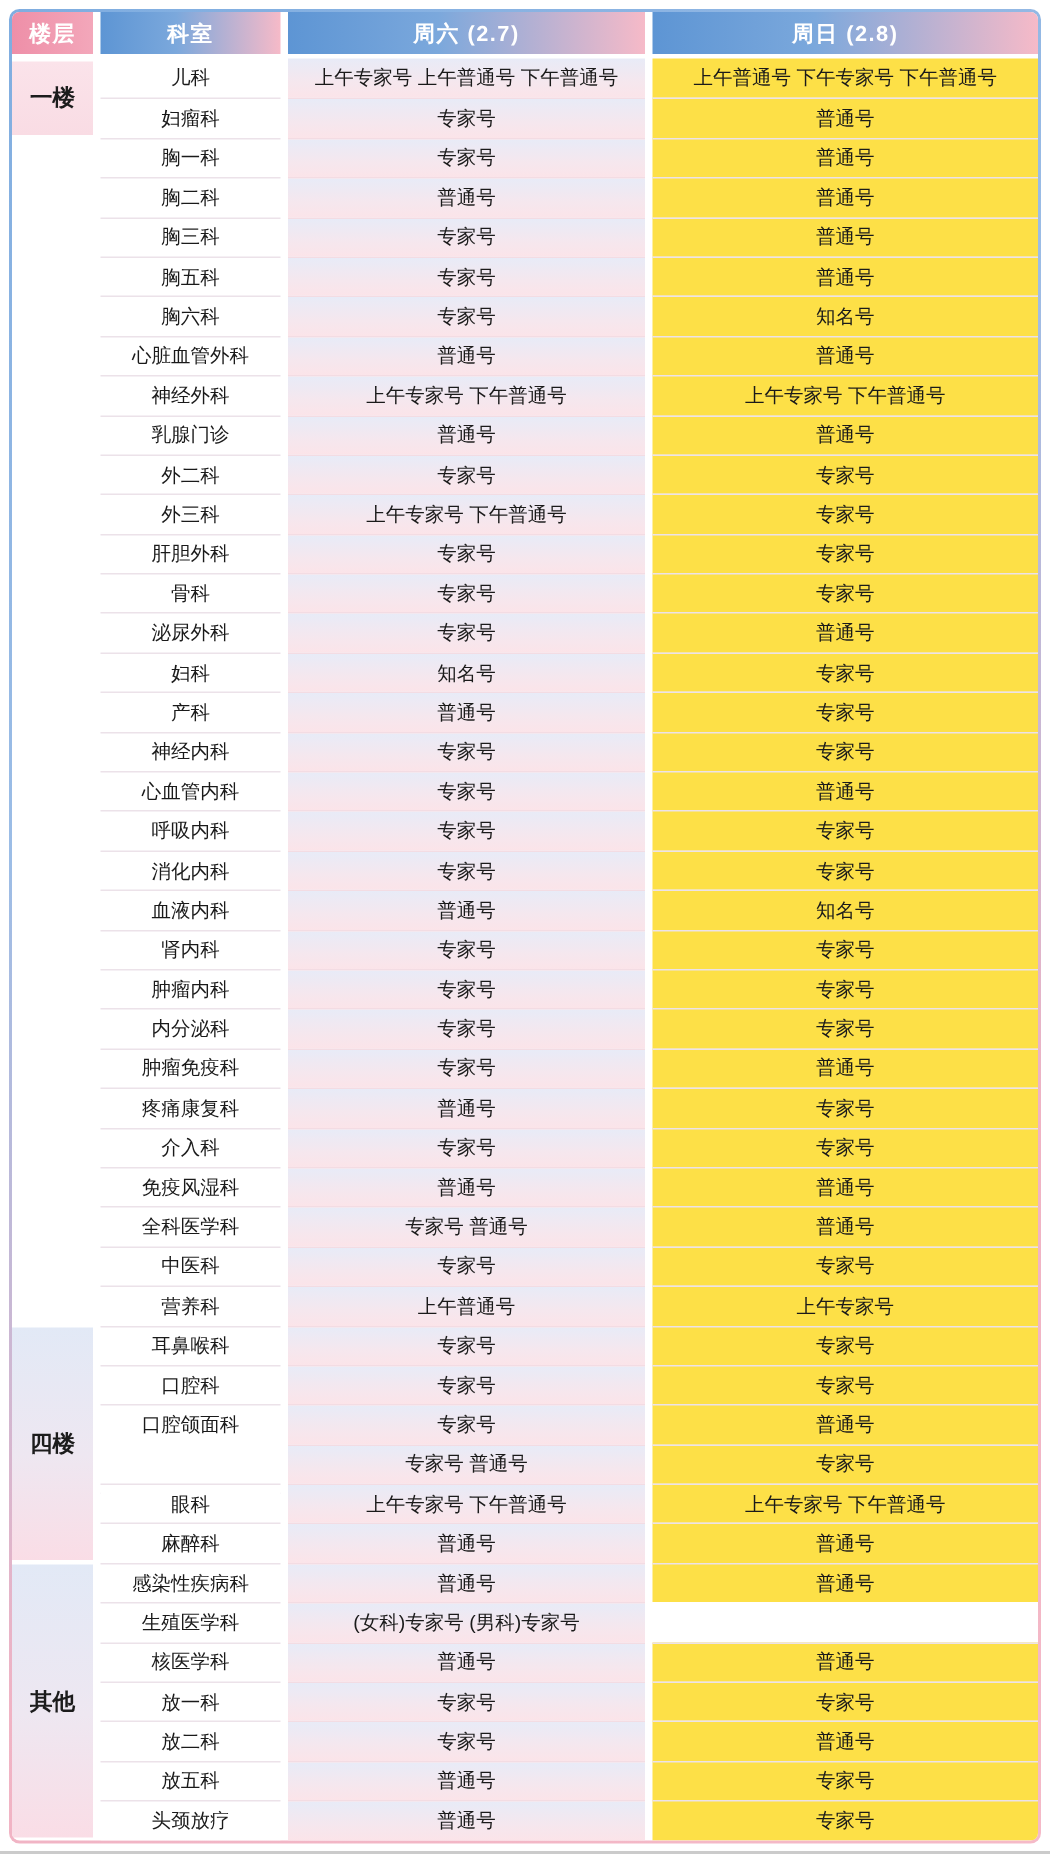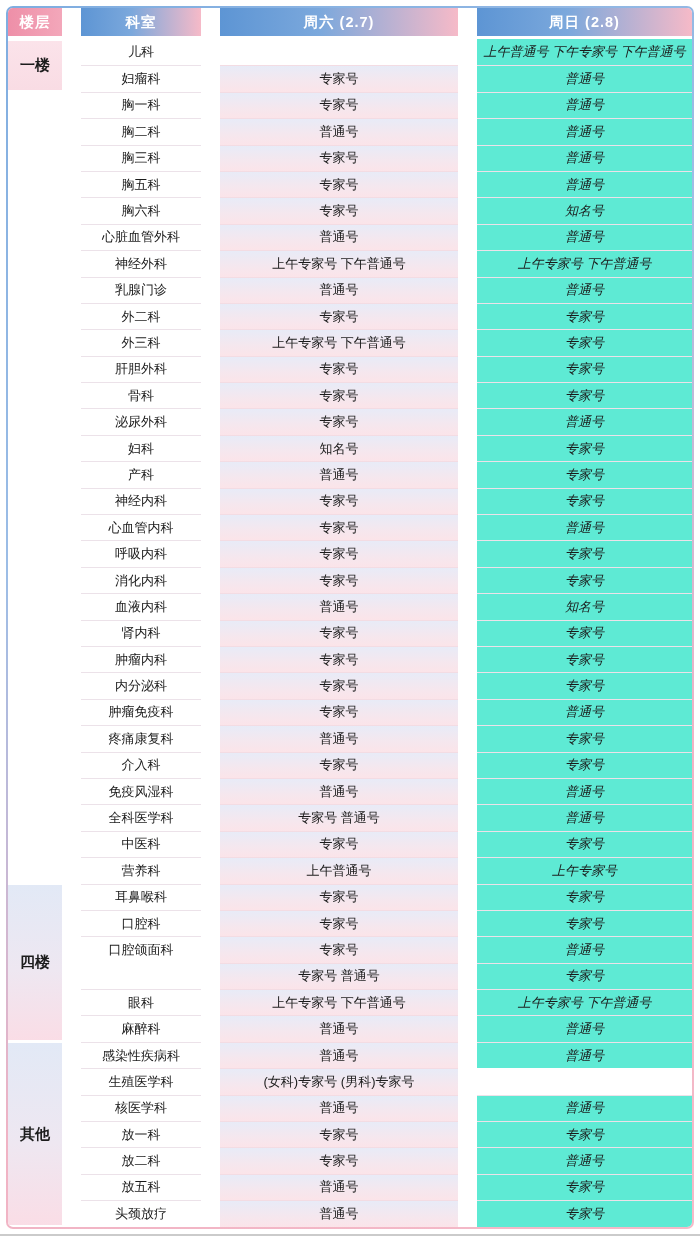--- a/index.html
+++ b/index.html
@@ -21,21 +21,21 @@
     top: 6px;
     width: 688px;
     box-sizing: border-box;
     padding: 2px;
     border-radius: 7px;
     background: linear-gradient(150deg, #7fade0 0%, #9cbde6 35%, #f0b3c4 70%, #f5bac8 100%);
   }
   .grid {
     display: grid;
     grid-template-columns: 54px 120px 238px 1fr;
-    column-gap: 19px;
+    column-gap: 5px;
     background: #ffffff;
     border-radius: 5px;
     overflow: hidden;
   }
   .hcell {
     display: flex;
     align-items: center;
     justify-content: center;
     grid-row: 1;
     color: #ffffff;
@@ -71,21 +71,21 @@
     border-top: 1px solid #ece2e9;
     box-sizing: border-box;
     white-space: nowrap;
   }
   .cell.first-row { border-top: none; }
   .dept-cell { background: #ffffff; }
   .sat-cell {
     background: linear-gradient(180deg, #e8ebf7 0%, #f5e7ee 60%, #fbe4e9 100%);
     border-top-color: #f3dce3;
   }
-  .sun-cell { background: #5eead4; font-style: italic; }
+  .sun-cell { background: #fde047; }
   .bottom-rule {
     position: absolute;
     left: 0;
     right: 0;
     bottom: 4px;
     height: 2px;
     background: #cbcbcb;
   }
 </style>
 </head>
@@ -94,20 +94,21 @@
 <div class="page">
   <div class="table-frame">
     <div class="grid" id="grid" style="grid-template-rows: 28px 3px repeat(45, 26.4px);">
       <div class="hcell h-floor" style="grid-column:1">楼层</div>
       <div class="hcell h-grad" style="grid-column:2">科室</div>
       <div class="hcell h-grad" style="grid-column:3">周六 (2.7)</div>
       <div class="hcell h-grad" style="grid-column:4">周日 (2.8)</div>
 
     <div class="floor-cell floor-pink" style="grid-area: 3 / 1 / span 2;">一楼</div>
         <div class="cell dept-cell first-row" style="grid-area: 3 / 2;">儿科</div>
+        <div class="cell sat-cell first-row" style="grid-area: 3 / 3;">上午专家号 上午普通号 下午普通号</div>
         <div class="cell sun-cell first-row" style="grid-area: 3 / 4;">上午普通号 下午专家号 下午普通号</div>
         <div class="cell dept-cell" style="grid-area: 4 / 2;">妇瘤科</div>
         <div class="cell sat-cell" style="grid-area: 4 / 3;">专家号</div>
         <div class="cell sun-cell" style="grid-area: 4 / 4;">普通号</div>
         <div class="cell dept-cell" style="grid-area: 5 / 2;">胸一科</div>
         <div class="cell sat-cell" style="grid-area: 5 / 3;">专家号</div>
         <div class="cell sun-cell" style="grid-area: 5 / 4;">普通号</div>
         <div class="cell dept-cell" style="grid-area: 6 / 2;">胸二科</div>
         <div class="cell sat-cell" style="grid-area: 6 / 3;">普通号</div>
         <div class="cell sun-cell" style="grid-area: 6 / 4;">普通号</div>

